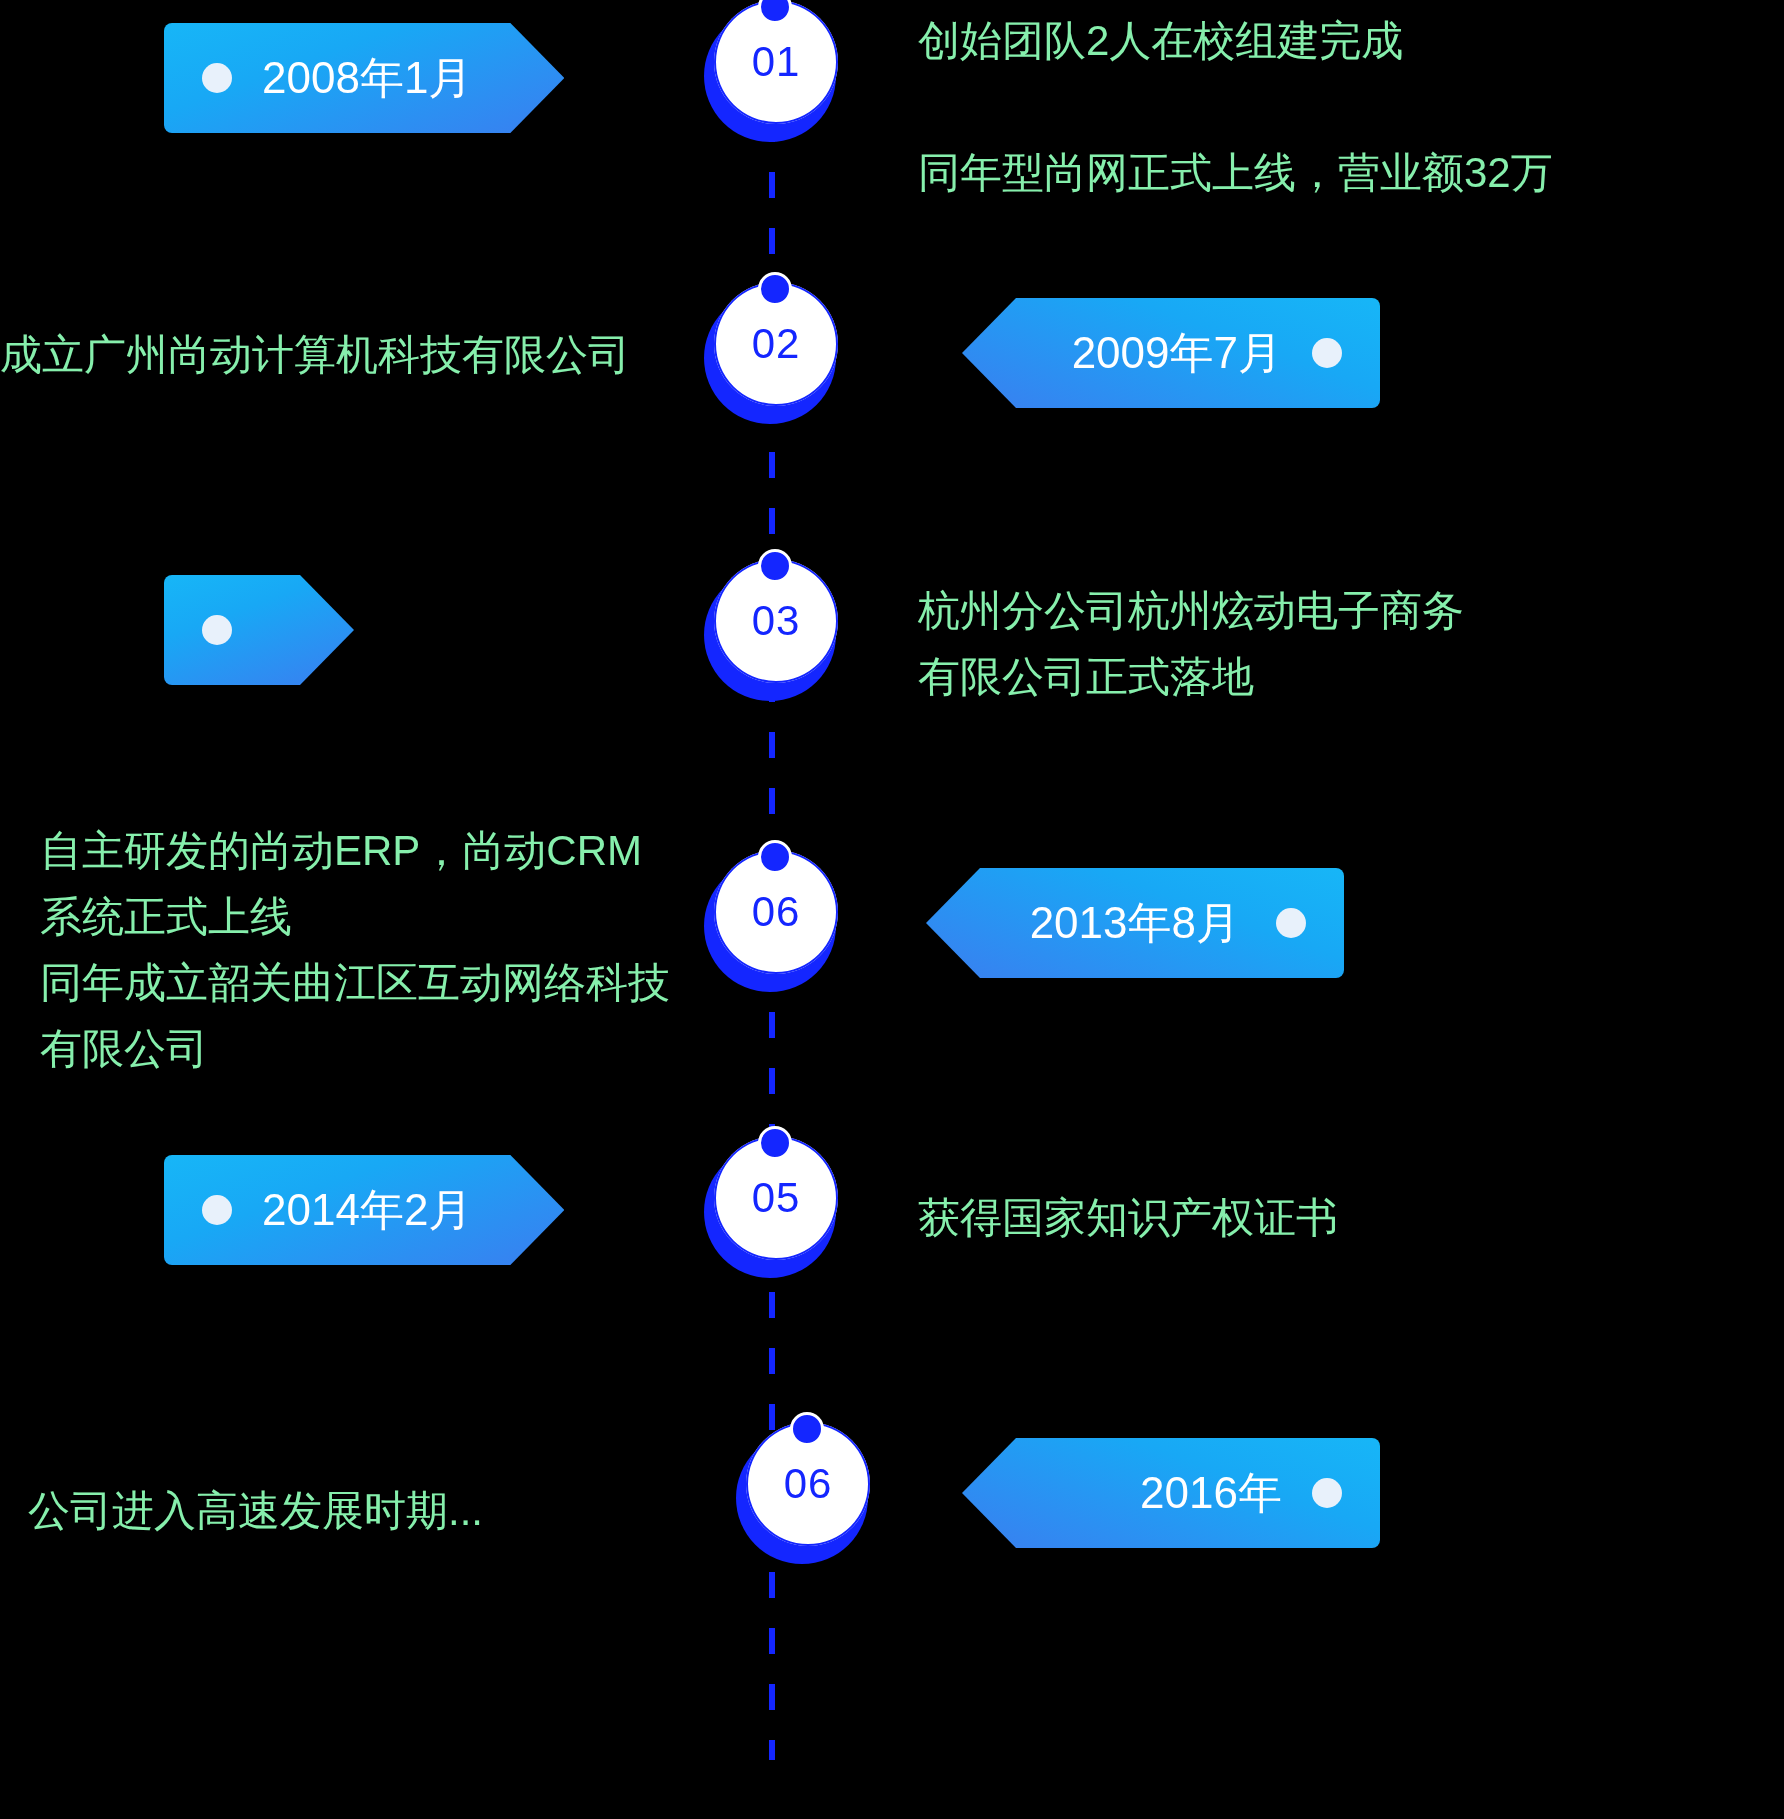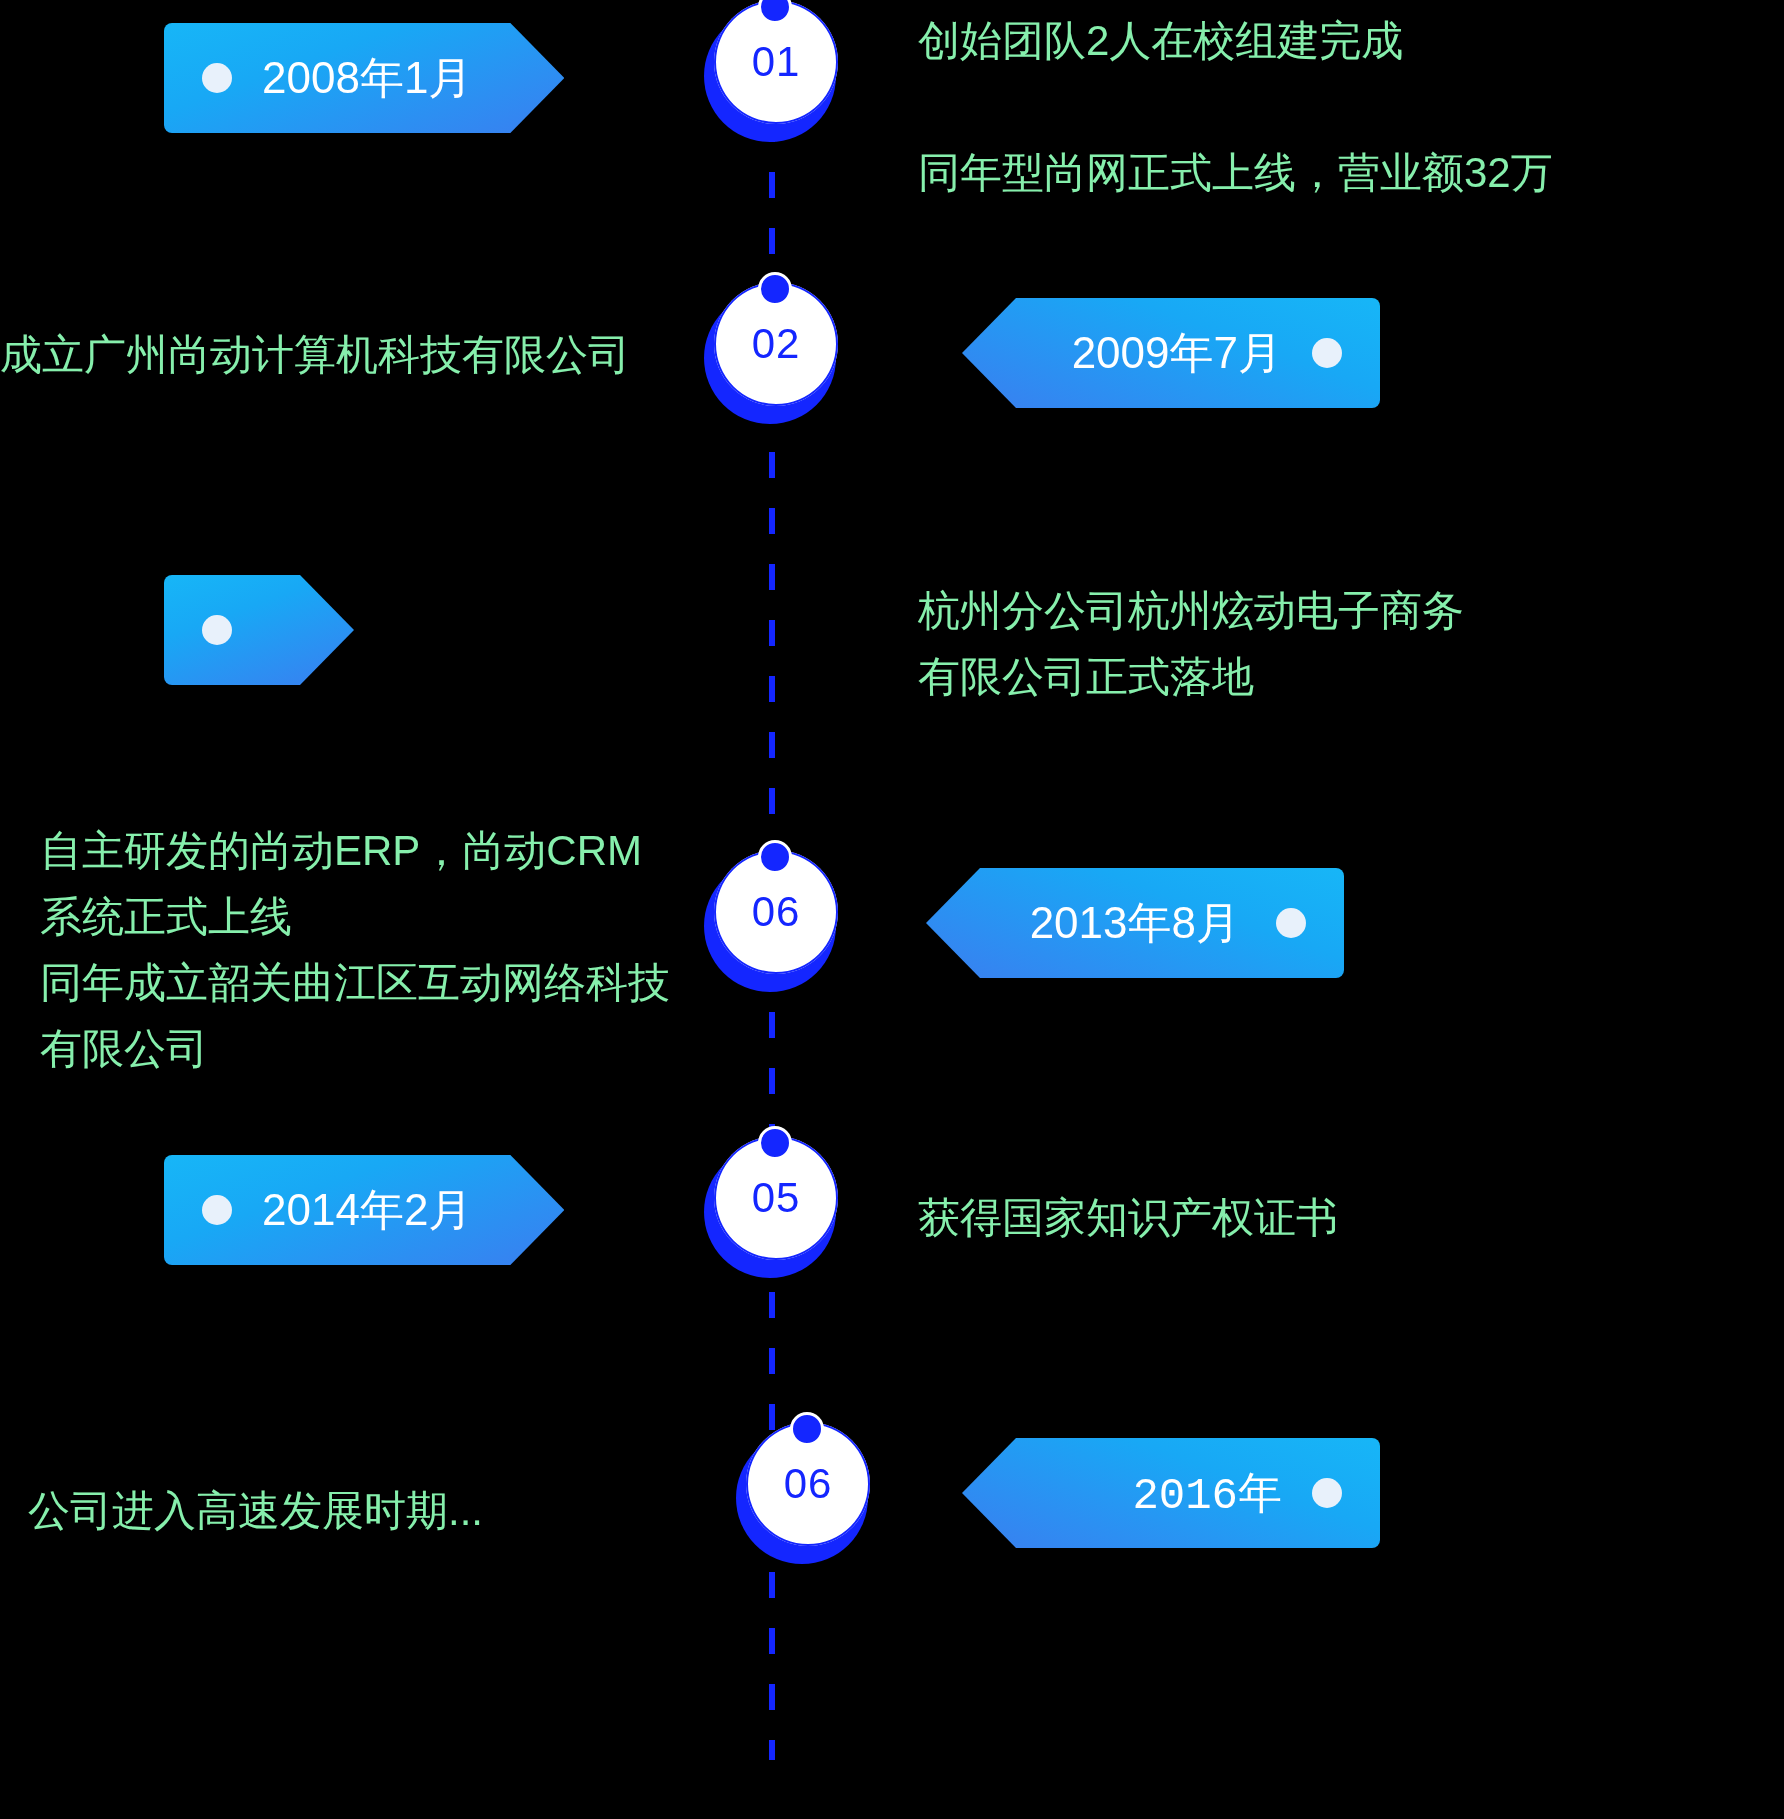--- a/index.html
+++ b/index.html
@@ -108,20 +108,26 @@
 
   <div class="badge left" style="left:962px;top:298px;width:418px;box-sizing:border-box;">
     <span class="btxt">2009年7月</span>
     <span class="bdot"></span>
   </div>
 
   <div class="badge right" style="left:164px;top:575px;">
     <span class="bdot"></span>
   </div>
 
+  <div class="node" style="left:692px;top:555px;">
+    <div class="ring"></div>
+    <div class="disc"></div>
+    <div class="num">03</div>
+    <div class="dot"></div>
+  </div>
 
   <div class="desc l" style="left:918px;top:578px;width:640px;">杭州分公司杭州炫动电子商务
 有限公司正式落地</div>
 
   <div class="desc l" style="left:40px;top:818px;width:640px;">自主研发的尚动ERP，尚动CRM
 系统正式上线
 同年成立韶关曲江区互动网络科技
 有限公司</div>
 
   <div class="node" style="left:692px;top:846px;">
@@ -152,18 +158,18 @@
 
   <div class="desc l" style="left:28px;top:1478px;width:640px;">公司进入高速发展时期...</div>
 
   <div class="node" style="left:724px;top:1418px;">
     <div class="ring"></div>
     <div class="disc"></div>
     <div class="num">06</div>
     <div class="dot"></div>
   </div>
 
-  <div class="badge left" style="left:962px;top:1438px;width:418px;box-sizing:border-box;font-family:Liberation Mono, monospace;">
+  <div class="badge left" style="left:962px;top:1438px;width:418px;box-sizing:border-box;">
     <span class="btxt">2016年</span>
     <span class="bdot"></span>
   </div>
 
 </div>
 
 </body></html>

